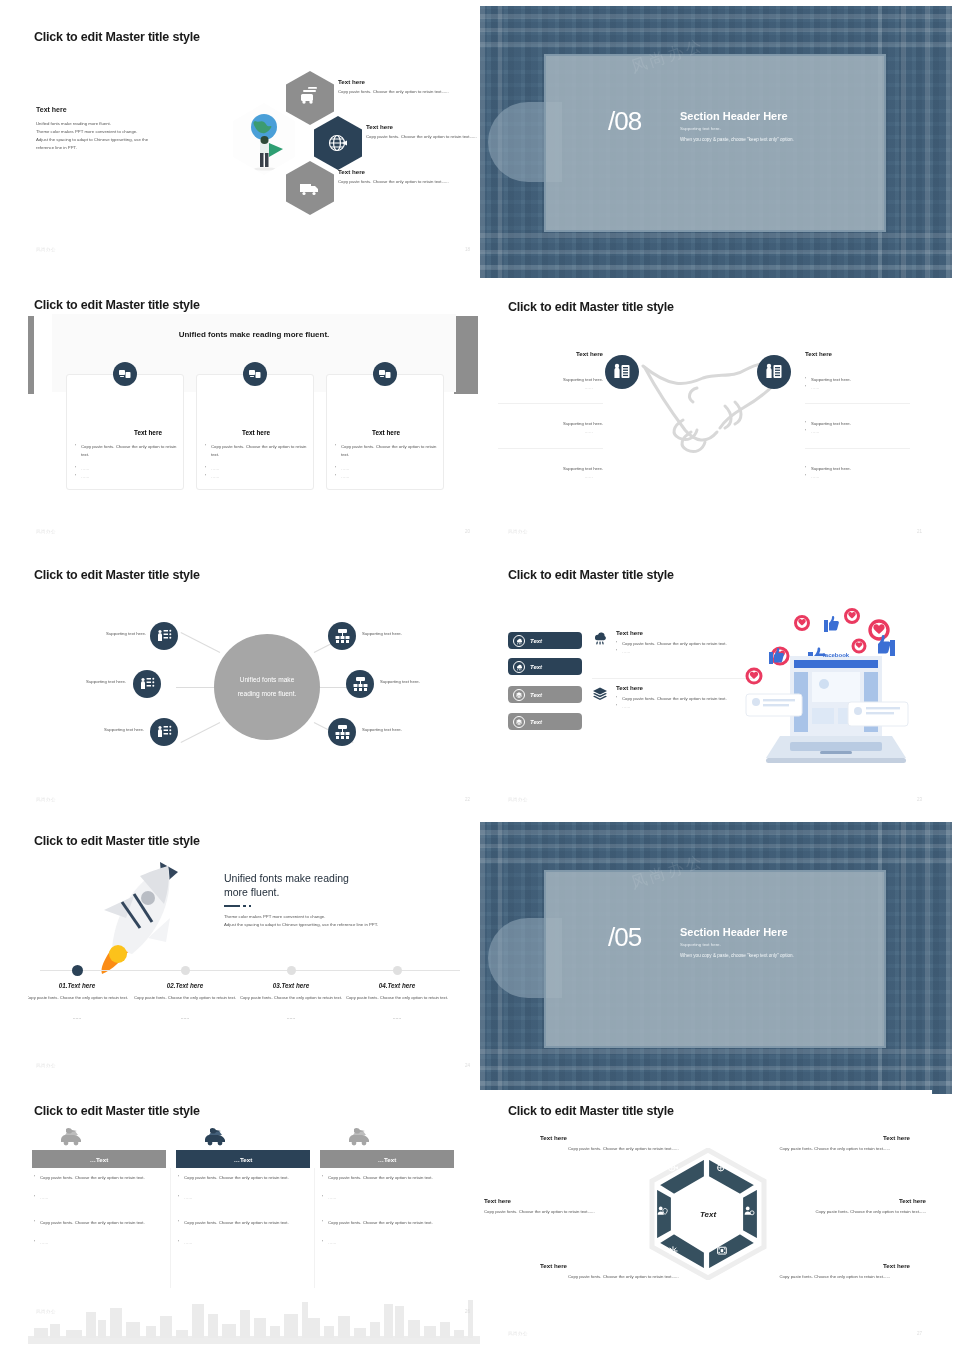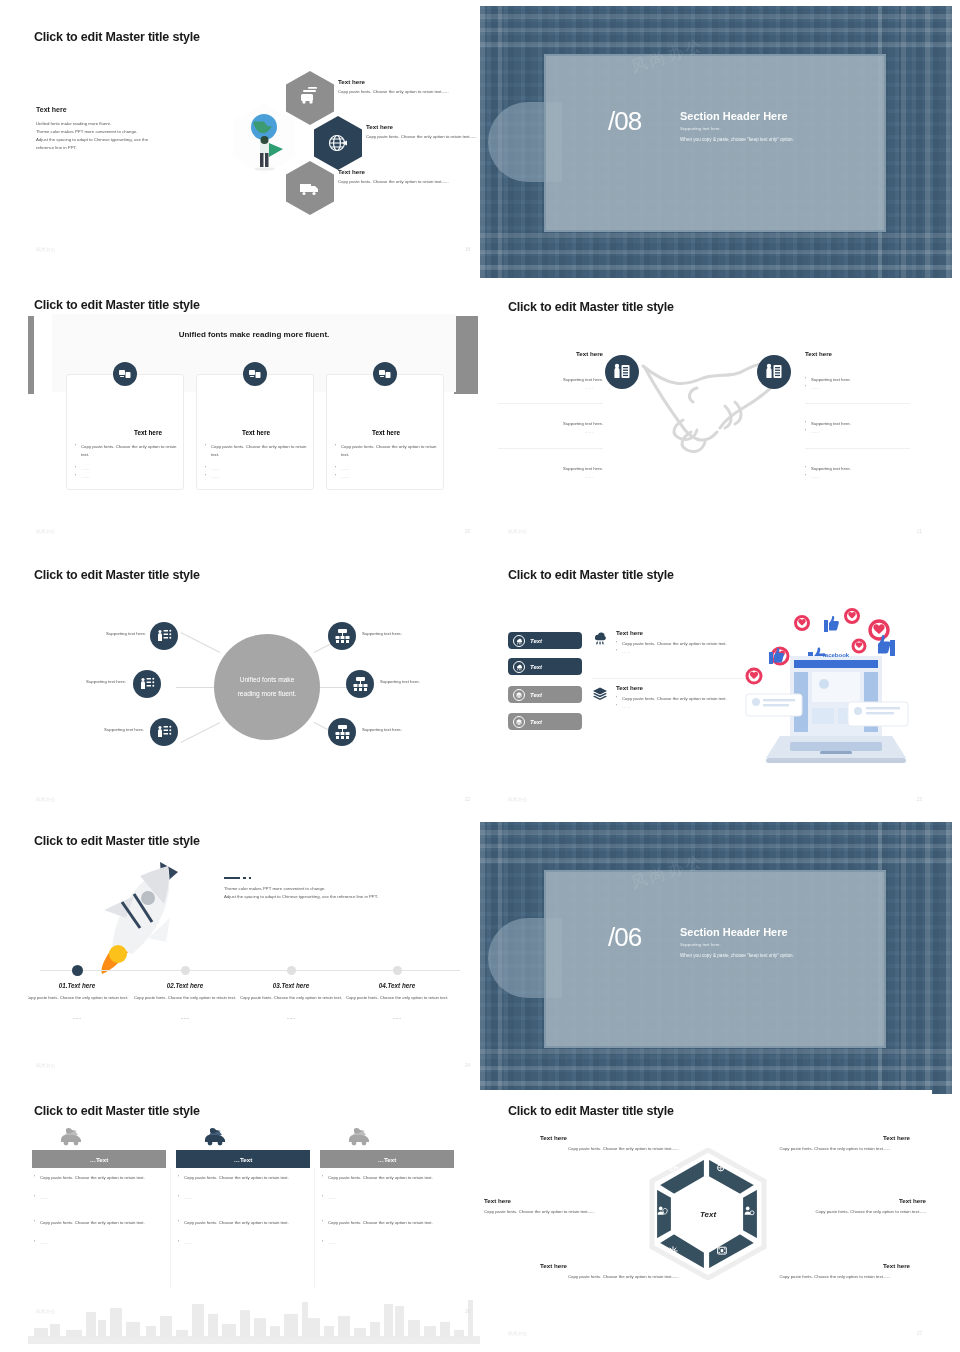--- a/index.html
+++ b/index.html
@@ -607,20 +607,24 @@
     <path d="M22 54 L52 40 L44 62 Z" fill="#e2e4e8"></path>
     <path d="M66 82 L88 62 L84 86 Z" fill="#f3f4f6"></path>
     <path d="M40 46 L58 72" stroke="#33465c" stroke-width="3" fill="none"></path>
     <path d="M52 38 L70 66" stroke="#33465c" stroke-width="3" fill="none"></path>
     <circle cx="66" cy="42" r="7" fill="#b9bdc4"></circle>
     <path d="M30 92 C22 104 18 112 20 118 C30 114 40 104 46 96 Z" fill="#fb8c15"></path>
     <circle cx="36" cy="98" r="9" fill="#fcc21b"></circle>
   </svg>
 
   <div style="position:absolute;left:196px;top:50px;width:232px;">
+    <div style="font-size:10.5px;color:#24303d;line-height:1.32;">
+      <div>Unified fonts make reading</div>
+      <div>more fluent.</div>
+    </div>
     <div class="rule-dash">
       <i style="width:16px;height:2.2px;"></i>
           <i style="width:2.5px;height:2.2px;"></i>
           <i style="width:2.5px;height:2.2px;"></i>
     </div>
     <div class="small">Theme color makes PPT more convenient to change.</div>
     <div class="small">Adjust the spacing to adapt to Chinese typesetting, use the reference line in PPT.</div>
   </div>
 
   <div class="tl-line"></div>
@@ -661,21 +665,21 @@
       <div class="band" style="right:0;top:0;width:6px;height:272px;"></div>
       <div class="band" style="right:22px;top:0;width:5px;height:272px;"></div>
       <div class="band" style="right:46px;top:0;width:5px;height:272px;"></div>
       <div class="band" style="right:70px;top:0;width:4px;height:272px;"></div>
       <div class="band" style="left:0;top:0;width:5px;height:272px;"></div>
       <div class="band" style="left:18px;top:0;width:4px;height:272px;"></div>
     </div>
     <div class="arch"></div>
     <div class="screen"></div>
     <div class="wm">风尚办公</div>
-    <div class="sec-num">/06</div>
+    <div class="sec-num">/05</div>
     <div class="sec-h">Section Header Here</div>
     <div class="sec-s1">Supporting text here.</div>
     <div class="sec-s2">When you copy &amp; paste, choose "keep text only" option.</div>
   </div>
 </div>
 
 <div class="slide cL r5">
   <div class="title" style="position:absolute;left:6px;top:14px;">Click to edit Master title style</div>
 
   <svg class="skyline" viewBox="0 0 452 48" preserveAspectRatio="none">

